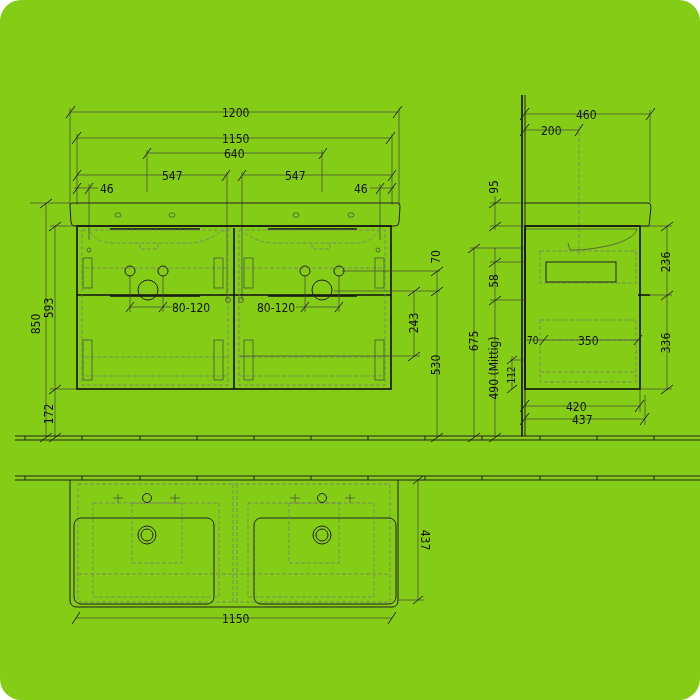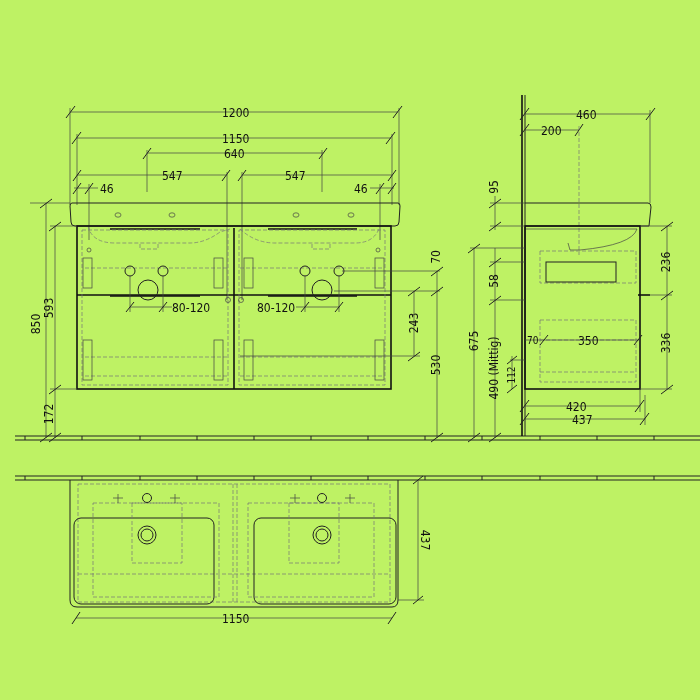--- a/index.html
+++ b/index.html
@@ -1,16 +1,16 @@
 <!DOCTYPE html>
 <html><head>
 <meta charset="utf-8">
 <style>
   html,body{margin:0;padding:0;background:#ffffff;}
-  #canvas{position:relative;width:700px;height:700px;background:#bef264;overflow:hidden;}
+  #canvas{position:relative;width:700px;height:700px;background:#84cc16;overflow:hidden;border-radius:21px;}
   svg{position:absolute;left:0;top:0;}
   .dim-text{font-family:"DejaVu Sans Condensed","DejaVu Sans",sans-serif;font-size:12px;fill:#111;}
   .ln{stroke:#222;stroke-width:1;fill:none;}
   .lnb{stroke:#111;stroke-width:1.6;fill:none;}
   .thin{stroke:#444;stroke-width:0.7;fill:none;}
   .dash{stroke:#777;stroke-width:0.7;fill:none;stroke-dasharray:4 2;}
   .tick{stroke:#222;stroke-width:1;}
 </style>
 </head>
 <body>

